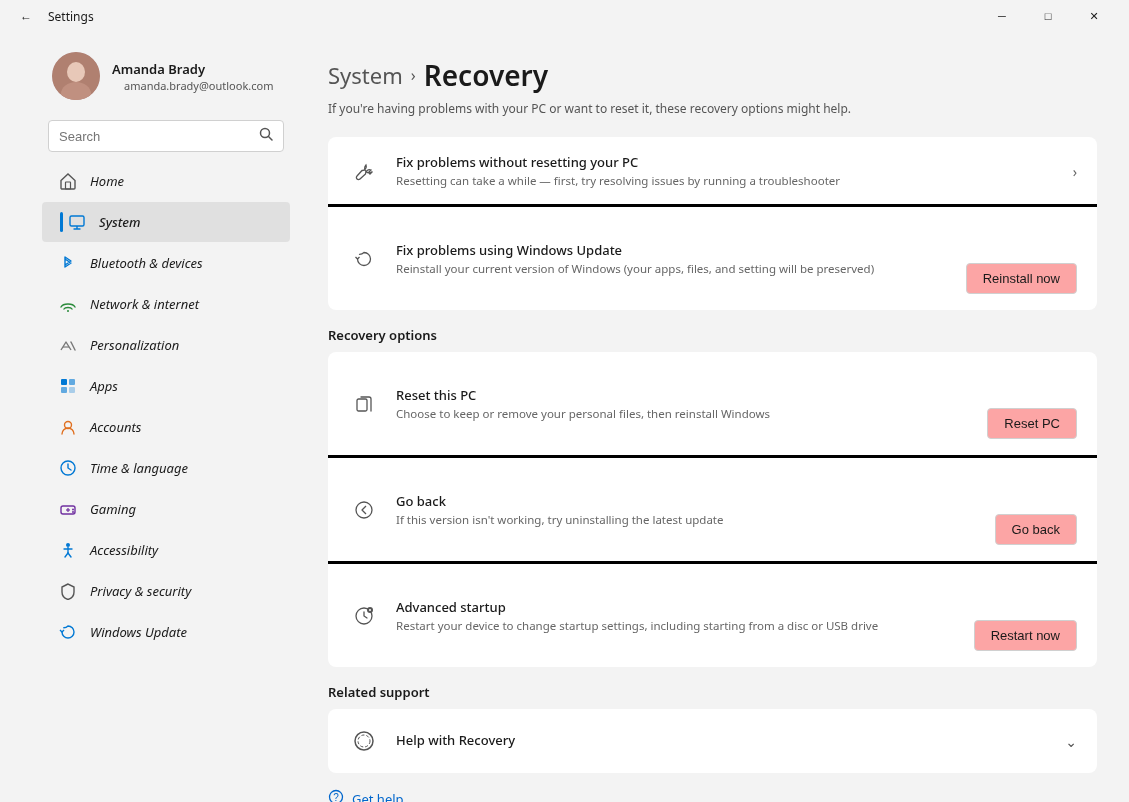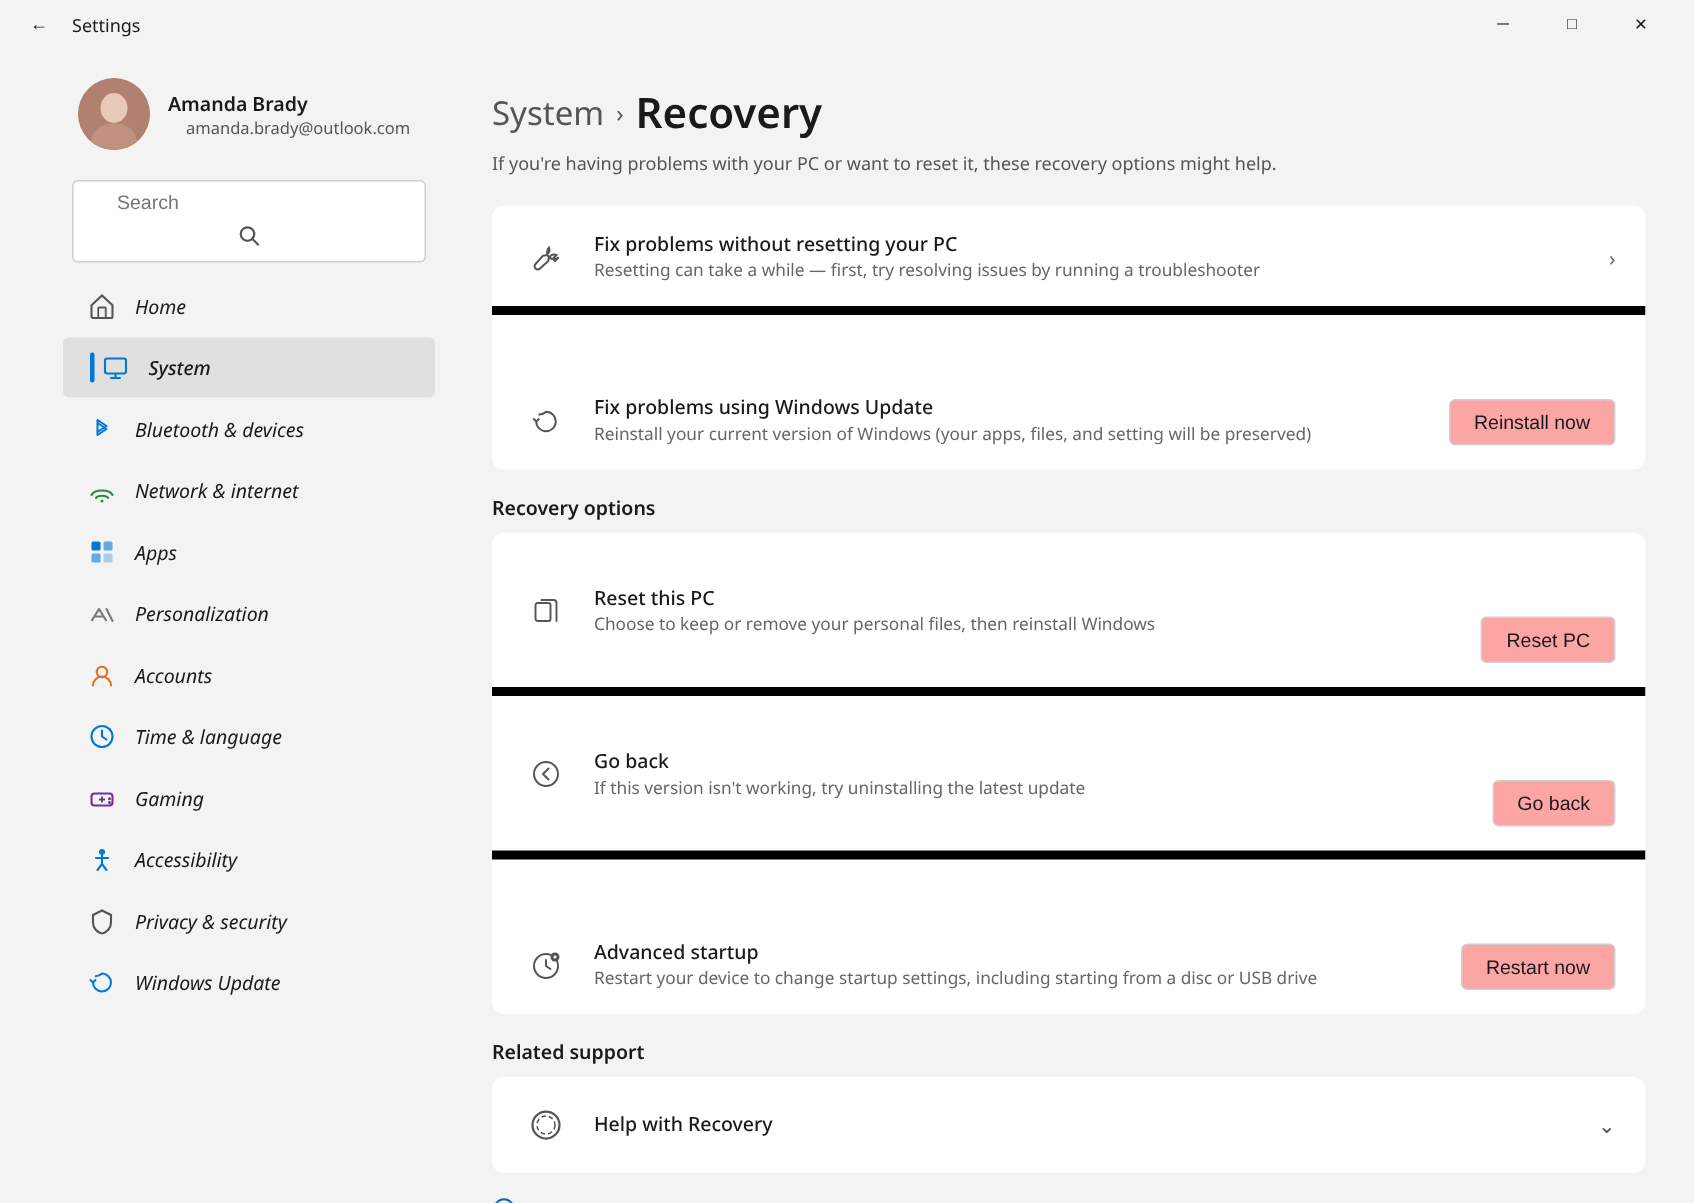--- a/index.html
+++ b/index.html
@@ -97,21 +97,20 @@
     .user-email { font-size: 11px; color: #555; margin-left: 12px; }
     .search-box {
       margin: 0 12px 8px 12px;
       display: flex;
       align-items: center;
       background: white;
       border: 1px solid #d0d0d0;
       border-radius: 4px;
       padding: 6px 10px;
       gap: 8px;
-      flex-direction: column;
     }
     .search-box input {
       border: none;
       outline: none;
       font-size: 13px;
       color: #555;
       background: transparent;
       flex: 1;
     }
     .search-icon-svg { color: #555; font-size: 13px; }
@@ -171,24 +170,24 @@
       background: white;
       border-radius: 8px;
       margin-bottom: 4px;
       overflow: hidden;
     }
     .card-row {
       display: flex;
       align-items: center;
       padding: 16px 20px;
       gap: 16px;
-      border-bottom: 6px solid #000000;
+      border-bottom: 3px solid #000000;
       min-height: 64px;
     }
-    .card-row:last-child { border-bottom: none; align-items: flex-end; }
+    .card-row:last-child { border-bottom: none; }
     .card-icon {
       width: 32px;
       height: 32px;
       display: flex;
       align-items: center;
       justify-content: center;
       flex-shrink: 0;
       font-size: 18px;
       color: #555;
     }
@@ -340,38 +339,38 @@
               <path d="M5 14c1-2 7-2 8 0" stroke="#2a8a3a" stroke-width="1.4" stroke-linecap="round"></path>
               <circle cx="9" cy="16" r="1" fill="#2a8a3a"></circle>
             </svg>
           </span>
     <span>Network &amp; internet</span>
   </div>
         <div class="nav-item">
 
     <span class="nav-icon">
             <svg width="18" height="18" viewBox="0 0 18 18" fill="none">
+              <path d="M2 14 L7 6 L12 14" stroke="#777" stroke-width="1.4" stroke-linejoin="round"></path>
+              <line x1="4" y1="11" x2="10" y2="11" stroke="#777" stroke-width="1.2"></line>
+              <line x1="12" y1="6" x2="16" y2="14" stroke="#777" stroke-width="1.4" stroke-linecap="round"></line>
+            </svg>
+          </span>
+    <span>Personalization</span>
+  </div>
+        <div class="nav-item">
+
+    <span class="nav-icon">
+            <svg width="18" height="18" viewBox="0 0 18 18" fill="none">
               <rect x="2" y="2" width="6" height="6" rx="1" fill="#0078d4"></rect>
               <rect x="10" y="2" width="6" height="6" rx="1" fill="#0078d4" opacity="0.6"></rect>
               <rect x="2" y="10" width="6" height="6" rx="1" fill="#0078d4" opacity="0.6"></rect>
               <rect x="10" y="10" width="6" height="6" rx="1" fill="#0078d4" opacity="0.3"></rect>
             </svg>
           </span>
     <span>Apps</span>
-  </div>
-        <div class="nav-item">
-
-    <span class="nav-icon">
-            <svg width="18" height="18" viewBox="0 0 18 18" fill="none">
-              <path d="M2 14 L7 6 L12 14" stroke="#777" stroke-width="1.4" stroke-linejoin="round"></path>
-              <line x1="4" y1="11" x2="10" y2="11" stroke="#777" stroke-width="1.2"></line>
-              <line x1="12" y1="6" x2="16" y2="14" stroke="#777" stroke-width="1.4" stroke-linecap="round"></line>
-            </svg>
-          </span>
-    <span>Personalization</span>
   </div>
         <div class="nav-item">
 
     <span class="nav-icon">
             <svg width="18" height="18" viewBox="0 0 18 18" fill="none">
               <circle cx="9" cy="7" r="3.5" stroke="#e07020" stroke-width="1.4"></circle>
               <path d="M3 16c0-3.3 2.7-6 6-6s6 2.7 6 6" stroke="#e07020" stroke-width="1.4" stroke-linecap="round"></path>
             </svg>
           </span>
     <span>Accounts</span>

